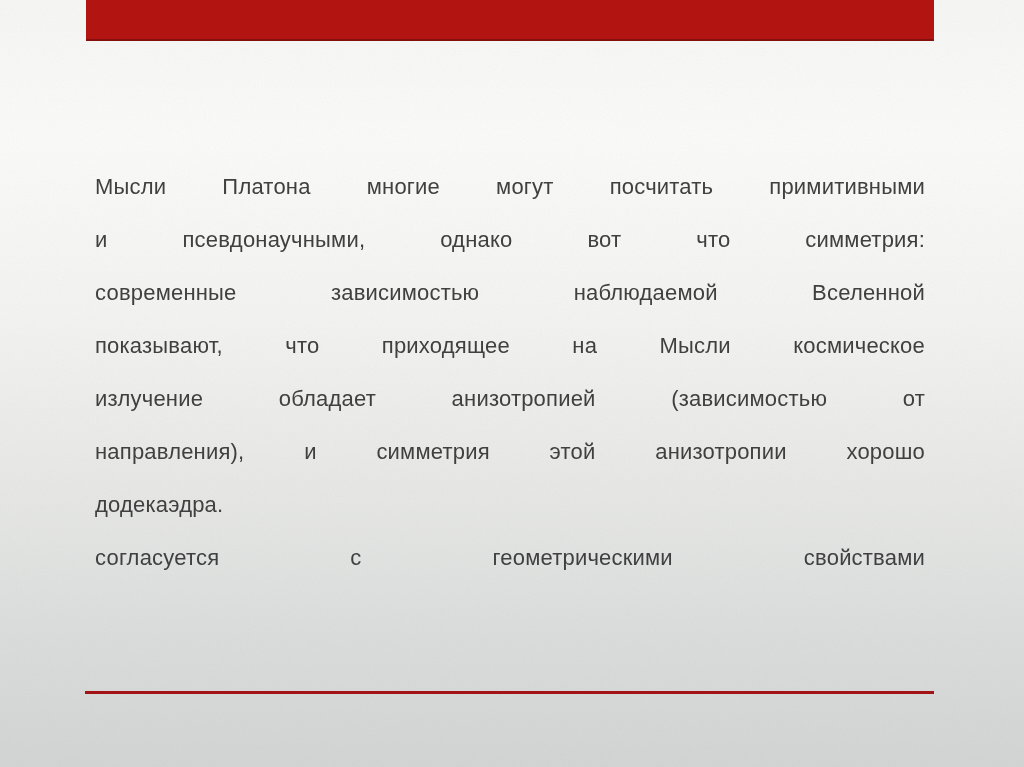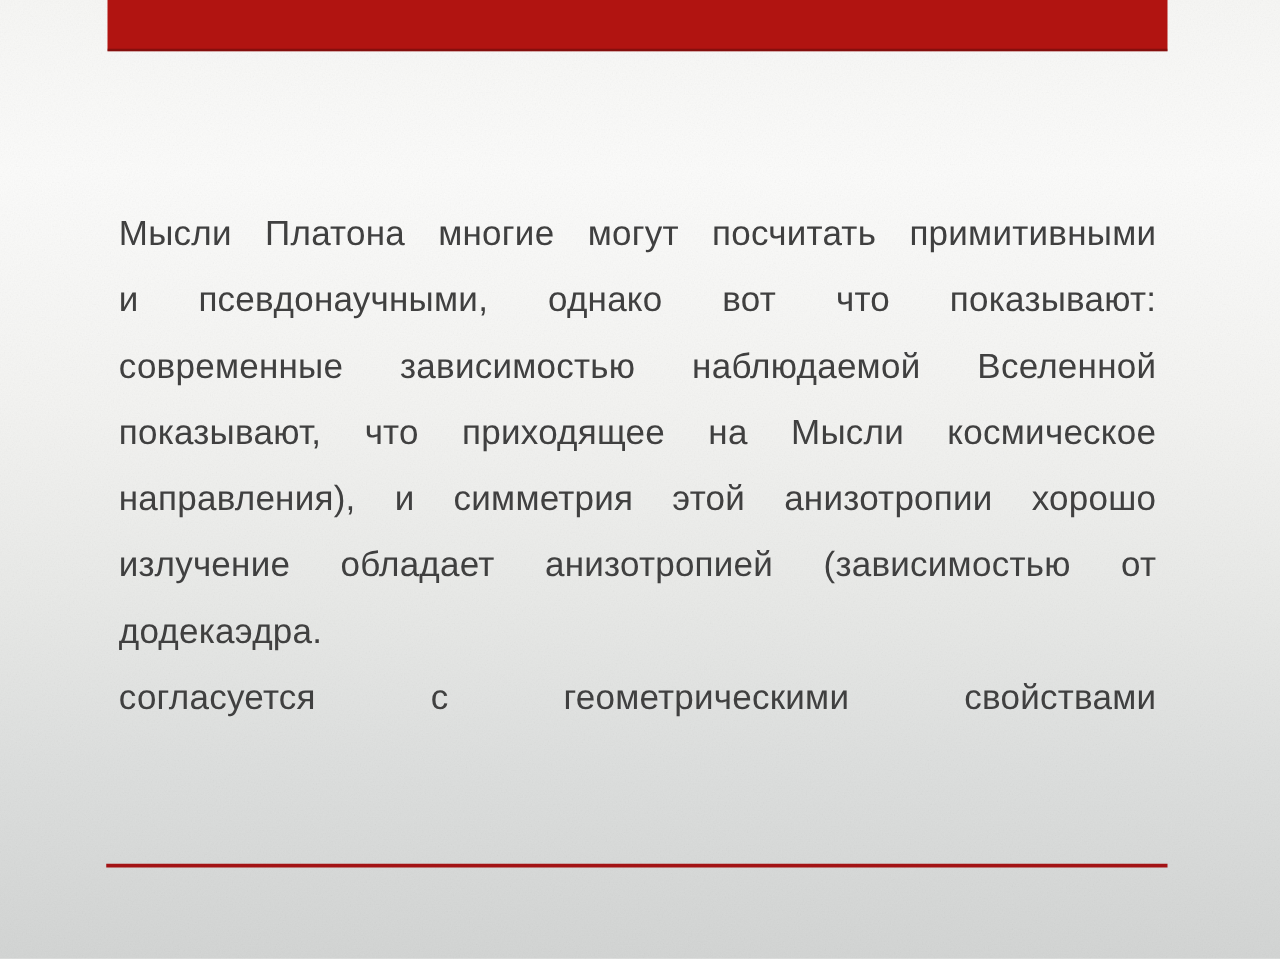--- a/index.html
+++ b/index.html
@@ -45,21 +45,21 @@
     box-sizing: border-box;
     background: var(--accent, #b11411);
     border-bottom: 2px solid rgba(80, 8, 8, 0.45);
   }
   .text-block {
     position: absolute;
     left: 95px;
     top: 160px;
     width: 830px;
     color: var(--text, #404040);
-    font-size: 28px;
+    font-size: 22px;
     line-height: 53px;
     letter-spacing: 0.2px;
   }
   .text-line {
     text-align: justify;
     text-align-last: justify;
     height: 53px;
     overflow: visible;
   }
   .text-line.last {
@@ -88,24 +88,24 @@
         <feFuncA type="linear" slope="0.09" intercept="0"></feFuncA>
       </feComponentTransfer>
     </filter>
     <rect width="1024" height="767" filter="url(#grain)"></rect>
   </svg>
 
   <div class="top-bar"></div>
 
   <div class="text-block">
     <div class="text-line">Мысли Платона многие могут посчитать примитивными</div>
-    <div class="text-line">и псевдонаучными, однако вот что показывают:</div>
+    <div class="text-line">и псевдонаучными, однако вот что симметрия:</div>
     <div class="text-line">современные зависимостью наблюдаемой Вселенной</div>
     <div class="text-line">показывают, что приходящее на Мысли космическое</div>
+    <div class="text-line">излучение обладает анизотропией (зависимостью от</div>
     <div class="text-line">направления), и симметрия этой анизотропии хорошо</div>
-    <div class="text-line">излучение обладает анизотропией (зависимостью от</div>
     <div class="text-line last">додекаэдра.</div>
     <div class="text-line">согласуется с геометрическими свойствами</div>
   </div>
 
   <div class="bottom-rule"></div>
 
 </div>
 
 </body></html>

